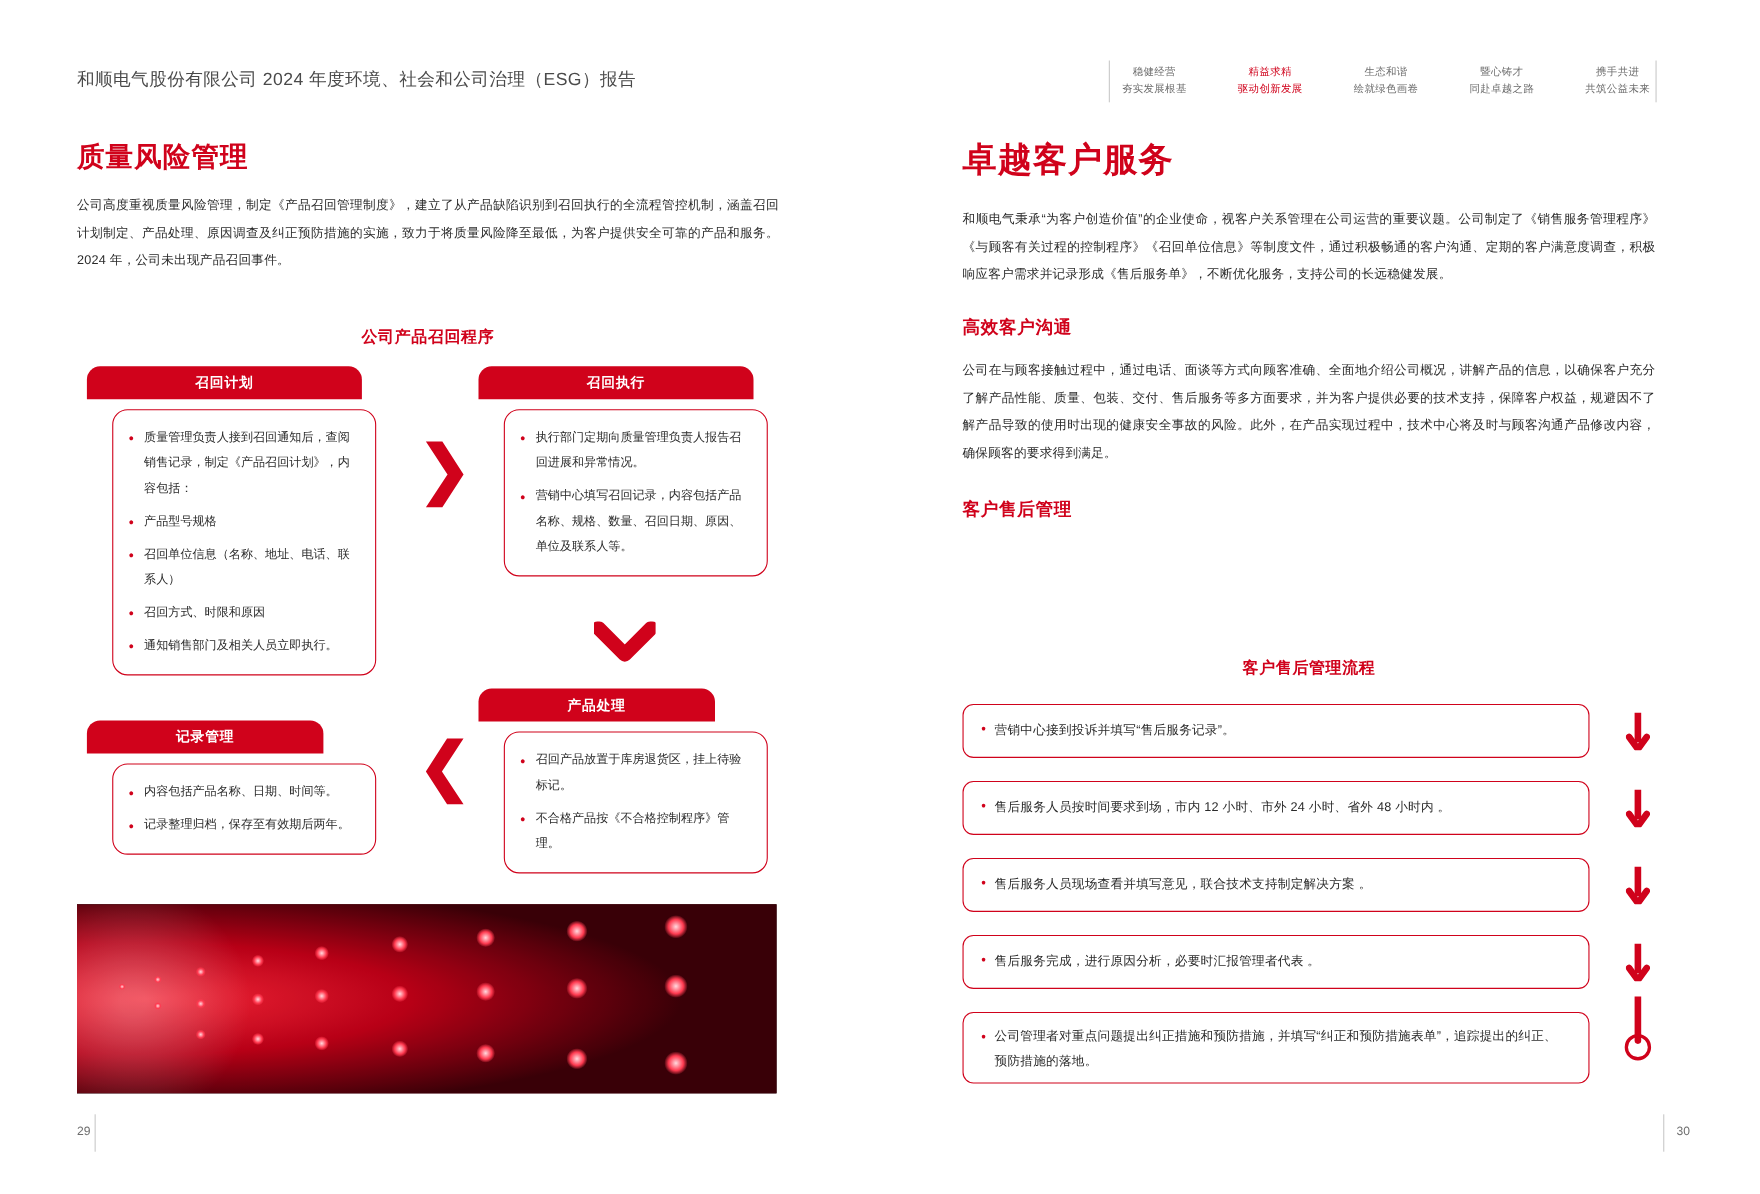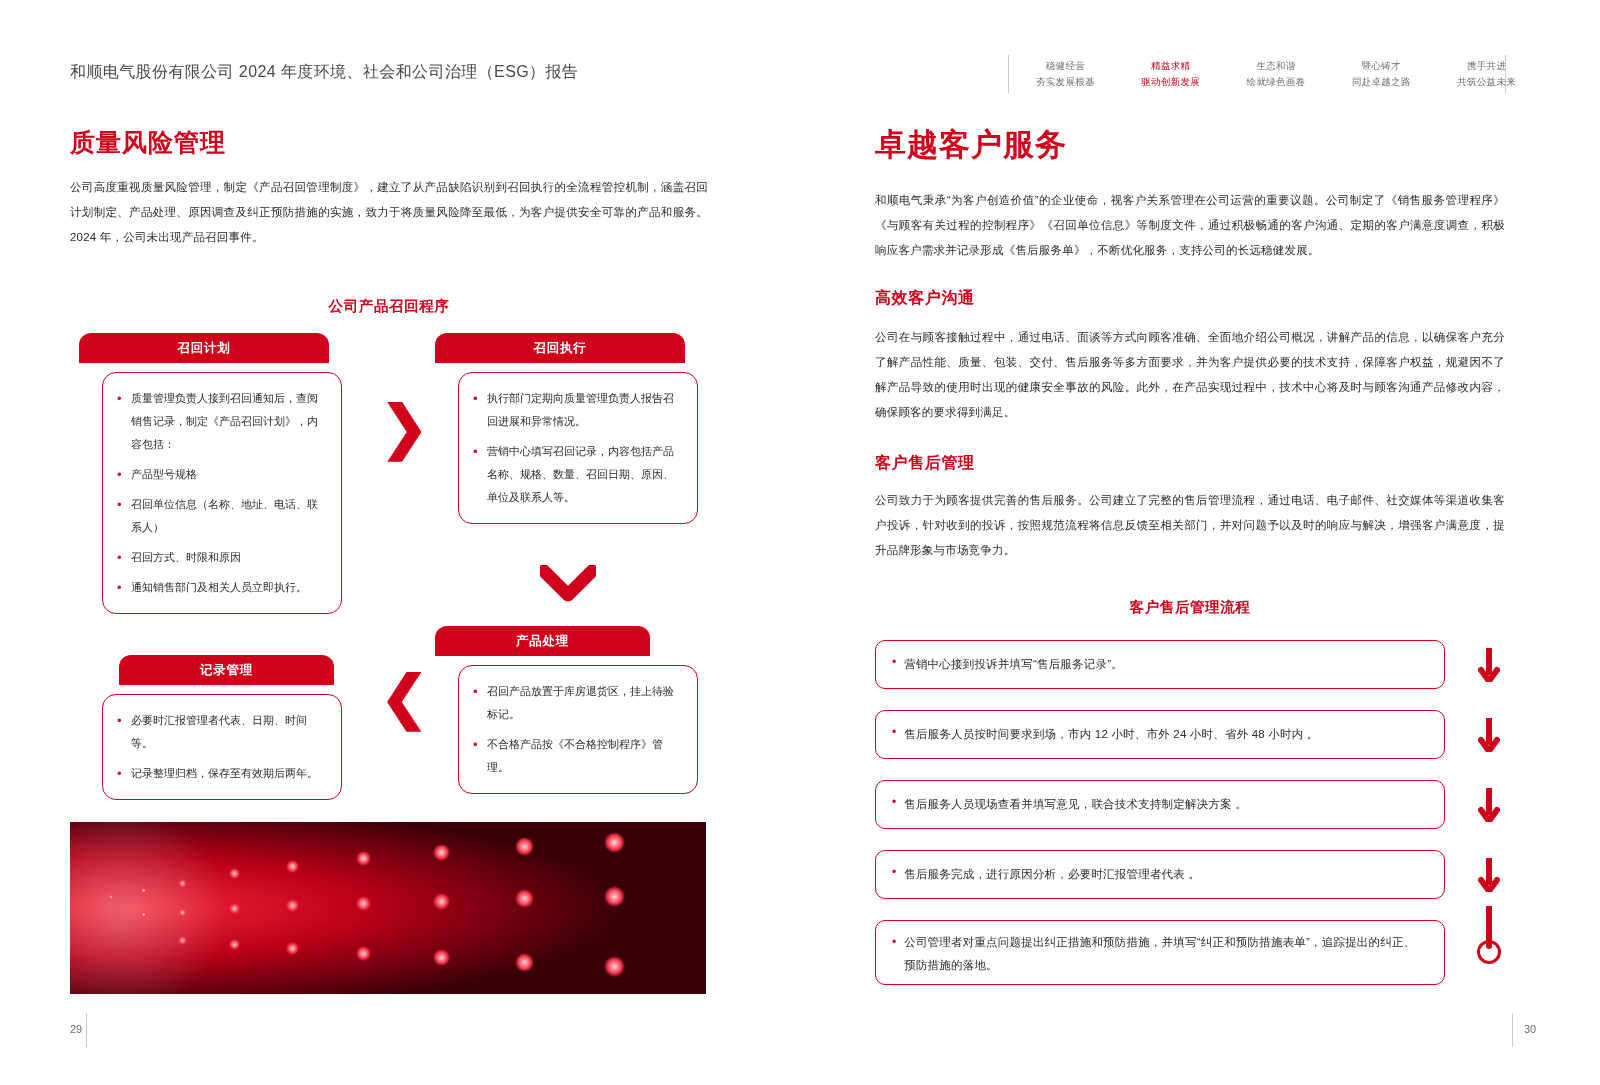--- a/index.html
+++ b/index.html
@@ -31,21 +31,21 @@
     position: absolute; top: 55px; left: 1008px;
     width: 1px; height: 38px; background: #c9c9c9;
   }
   .hdr-rule2 {
     position: absolute; top: 55px; left: 1505px;
     width: 1px; height: 38px; background: #c9c9c9;
   }
   .hdr-nav {
     position: absolute; top: 58px; left: 1020px;
     width: 480px;
-    display: flex; justify-content: space-between; margin-left: 16px;
+    display: flex; justify-content: space-between;
   }
   .hdr-nav-item {
     text-align: center;
     font-size: 9.5px;
     line-height: 16px;
     color: #6d6d6d;
     letter-spacing: .3px;
   }
   .hdr-nav-item.active { color: #d0021b; }
 
@@ -244,26 +244,26 @@
     </div>
     <div class="fbox-body" style="position:absolute; top:665px; left:458px; width:240px;">
       <ul>
         <li>召回产品放置于库房退货区，挂上待验标记。</li>
         <li>不合格产品按《不合格控制程序》管理。</li>
       </ul>
     </div>
 
     <div class="chev" style="top:668px; left:380px; font-size:58px;">❮</div>
 
-    <div class="fbox" style="top:655px; left:79px; width:215px;margin-left:40px;">
+    <div class="fbox" style="top:655px; left:79px; width:215px;">
       <div class="fbox-head">记录管理</div>
     </div>
     <div class="fbox-body" style="position:absolute; top:694px; left:102px; width:240px;">
       <ul>
-        <li>必要时汇报管理者代表、日期、时间等。</li>
+        <li>内容包括产品名称、日期、时间等。</li>
         <li>记录整理归档，保存至有效期后两年。</li>
       </ul>
     </div>
 
     <div class="photo">
       <div class="lights"></div>
       <div class="dots">
         <span style="left:6%;  top:42%; width:6px;  height:6px;"></span>
         <span style="left:11%; top:38%; width:7px;  height:7px;"></span>
         <span style="left:11%; top:52%; width:7px;  height:7px;"></span>
@@ -323,21 +323,20 @@
     </div>
 
     <h1 class="sec-title" style="top:124px; left:75px; font-size:31px;">卓越客户服务</h1>
 
     <div class="body-text" style="top:188px; left:75px; width:630px;">和顺电气秉承“为客户创造价值”的企业使命，视客户关系管理在公司运营的重要议题。公司制定了《销售服务管理程序》《与顾客有关过程的控制程序》《召回单位信息》等制度文件，通过积极畅通的客户沟通、定期的客户满意度调查，积极响应客户需求并记录形成《售后服务单》，不断优化服务，支持公司的长远稳健发展。</div>
 
     <h2 class="sub-title" style="top:288px; left:75px;">高效客户沟通</h2>
     <div class="body-text" style="top:325px; left:75px; width:630px;">公司在与顾客接触过程中，通过电话、面谈等方式向顾客准确、全面地介绍公司概况，讲解产品的信息，以确保客户充分了解产品性能、质量、包装、交付、售后服务等多方面要求，并为客户提供必要的技术支持，保障客户权益，规避因不了解产品导致的使用时出现的健康安全事故的风险。此外，在产品实现过程中，技术中心将及时与顾客沟通产品修改内容，确保顾客的要求得到满足。</div>
 
     <h2 class="sub-title" style="top:453px; left:75px;">客户售后管理</h2>
-    <div class="body-text" style="top:488px; left:75px; width:630px;">公司致力于为顾客提供完善的售后服务。公司建立了完整的售后管理流程，通过电话、电子邮件、社交媒体等渠道收集客户投诉，针对收到的投诉，按照规范流程将信息反馈至相关部门，并对问题予以及时的响应与解决，增强客户满意度，提升品牌形象与市场竞争力。</div>
 
     <div class="flow-title" style="top:598px; left:75px; width:630px;">客户售后管理流程</div>
 
     <div class="rbox" style="top:640px; left:75px; width:570px; height:49px;">
       <span class="bullet">•</span>
       <span class="txt">营销中心接到投诉并填写“售后服务记录”。</span>
     </div>
     <div class="rbox" style="top:710px; left:75px; width:570px; height:49px;">
       <span class="bullet">•</span>
       <span class="txt">售后服务人员按时间要求到场，市内 12 小时、市外 24 小时、省外 48 小时内 。</span>

